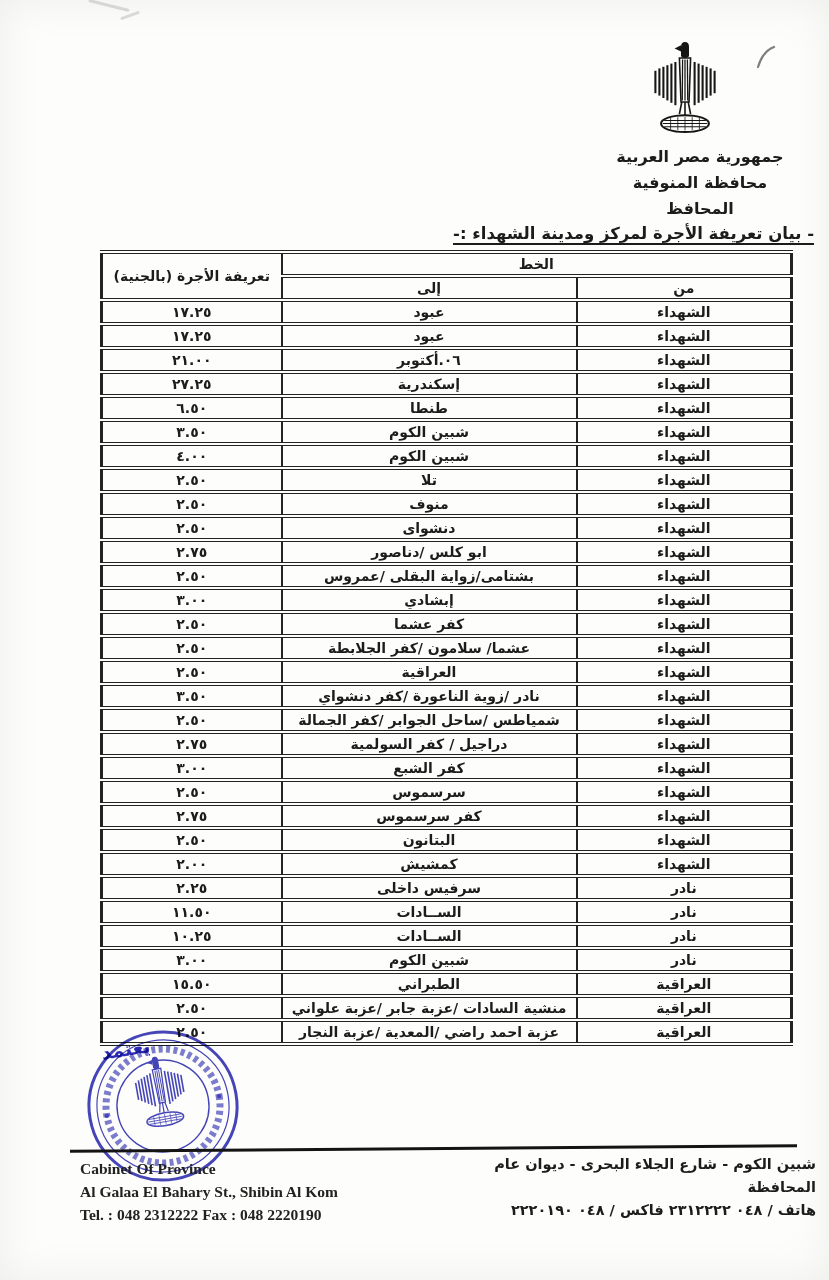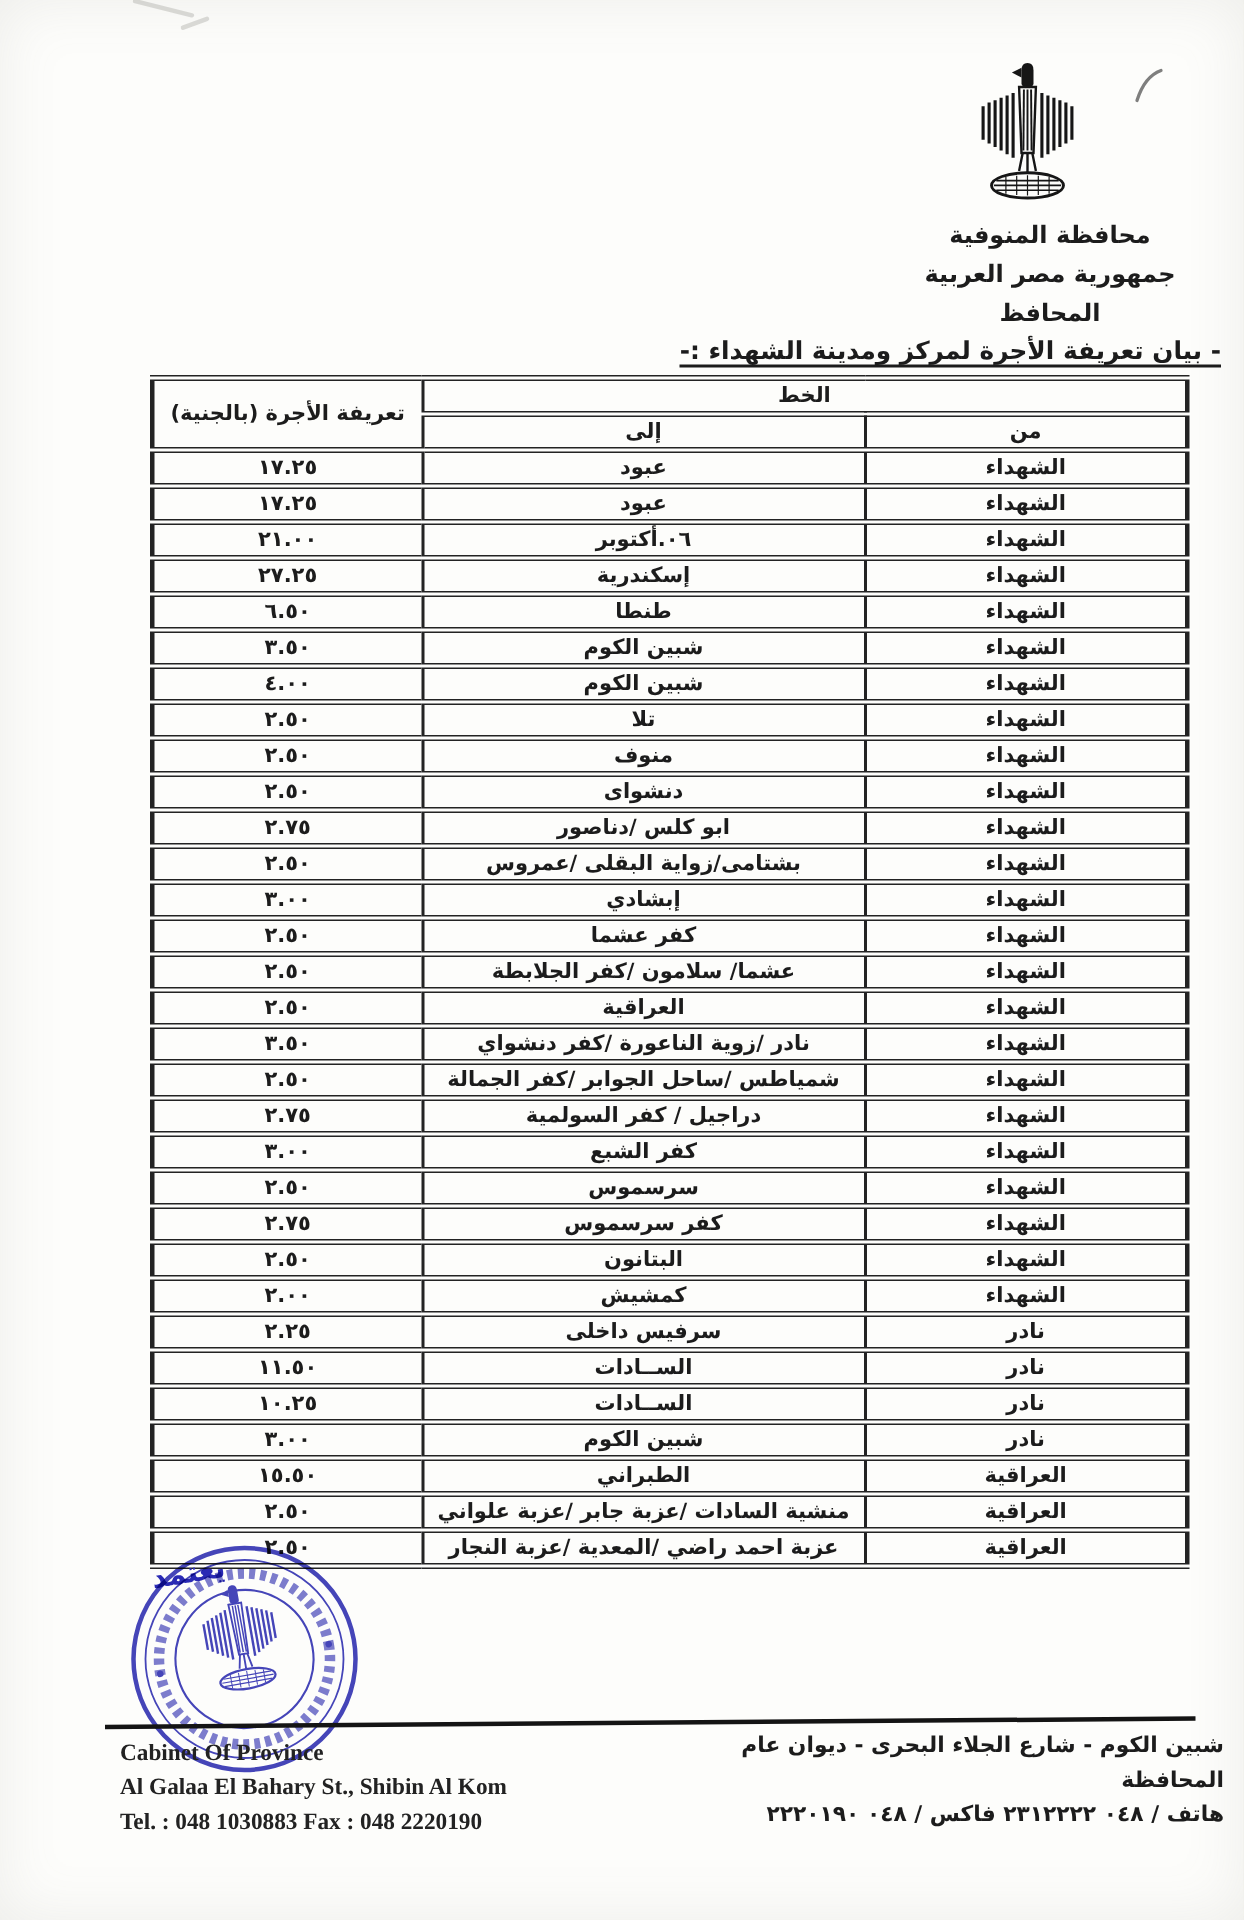--- a/index.html
+++ b/index.html
@@ -110,22 +110,22 @@
   <div class="smudge s2"></div>
   <svg class="pen-tick" viewBox="0 0 22 26">
     <path d="M3 23 Q8 7 19 3" stroke="#555" stroke-width="2.2" fill="none" stroke-linecap="round"></path>
   </svg>
 
   <svg class="emblem" viewBox="0 0 100 130">
     <use href="#eagle"></use>
   </svg>
 
   <div class="gov-head">
+    <div>جمهورية مصر العربية</div>
     <div>محافظة المنوفية</div>
-    <div>جمهورية مصر العربية</div>
     <div>المحافظ</div>
   </div>
 
   <div class="doc-title">
     <span class="u">- بيان تعريفة الأجرة لمركز ومدينة الشهداء :-</span>
   </div>
 
   <table class="fare">
     <colgroup>
       <col style="width:215px">
@@ -340,21 +340,21 @@
     <circle cx="23" cy="80" r="2.2" fill="currentColor"></circle>
     <circle cx="137" cy="80" r="2.2" fill="currentColor"></circle>
     <use href="#eagle" transform="translate(49 27) scale(0.62)"></use>
   </svg>
 
   <div class="footer-rule"></div>
 
   <div class="footer-en">
     <div>Cabinet Of Province</div>
     <div>Al Galaa El Bahary St., Shibin Al Kom</div>
-    <div>Tel. : 048 1030883 Fax : 048 2220190</div>
+    <div>Tel. : 048 2312222 Fax : 048 2220190</div>
   </div>
 
   <div class="footer-ar">
     <div>شبين الكوم - شارع الجلاء البحرى - ديوان عام المحافظة</div>
     <div>هاتف / ٠٤٨ ٢٣١٢٢٢٢  فاكس / ٠٤٨ ٢٢٢٠١٩٠</div>
   </div>
 
   <div class="watermark">Scanned with CamScanner</div>
 
 </div>

